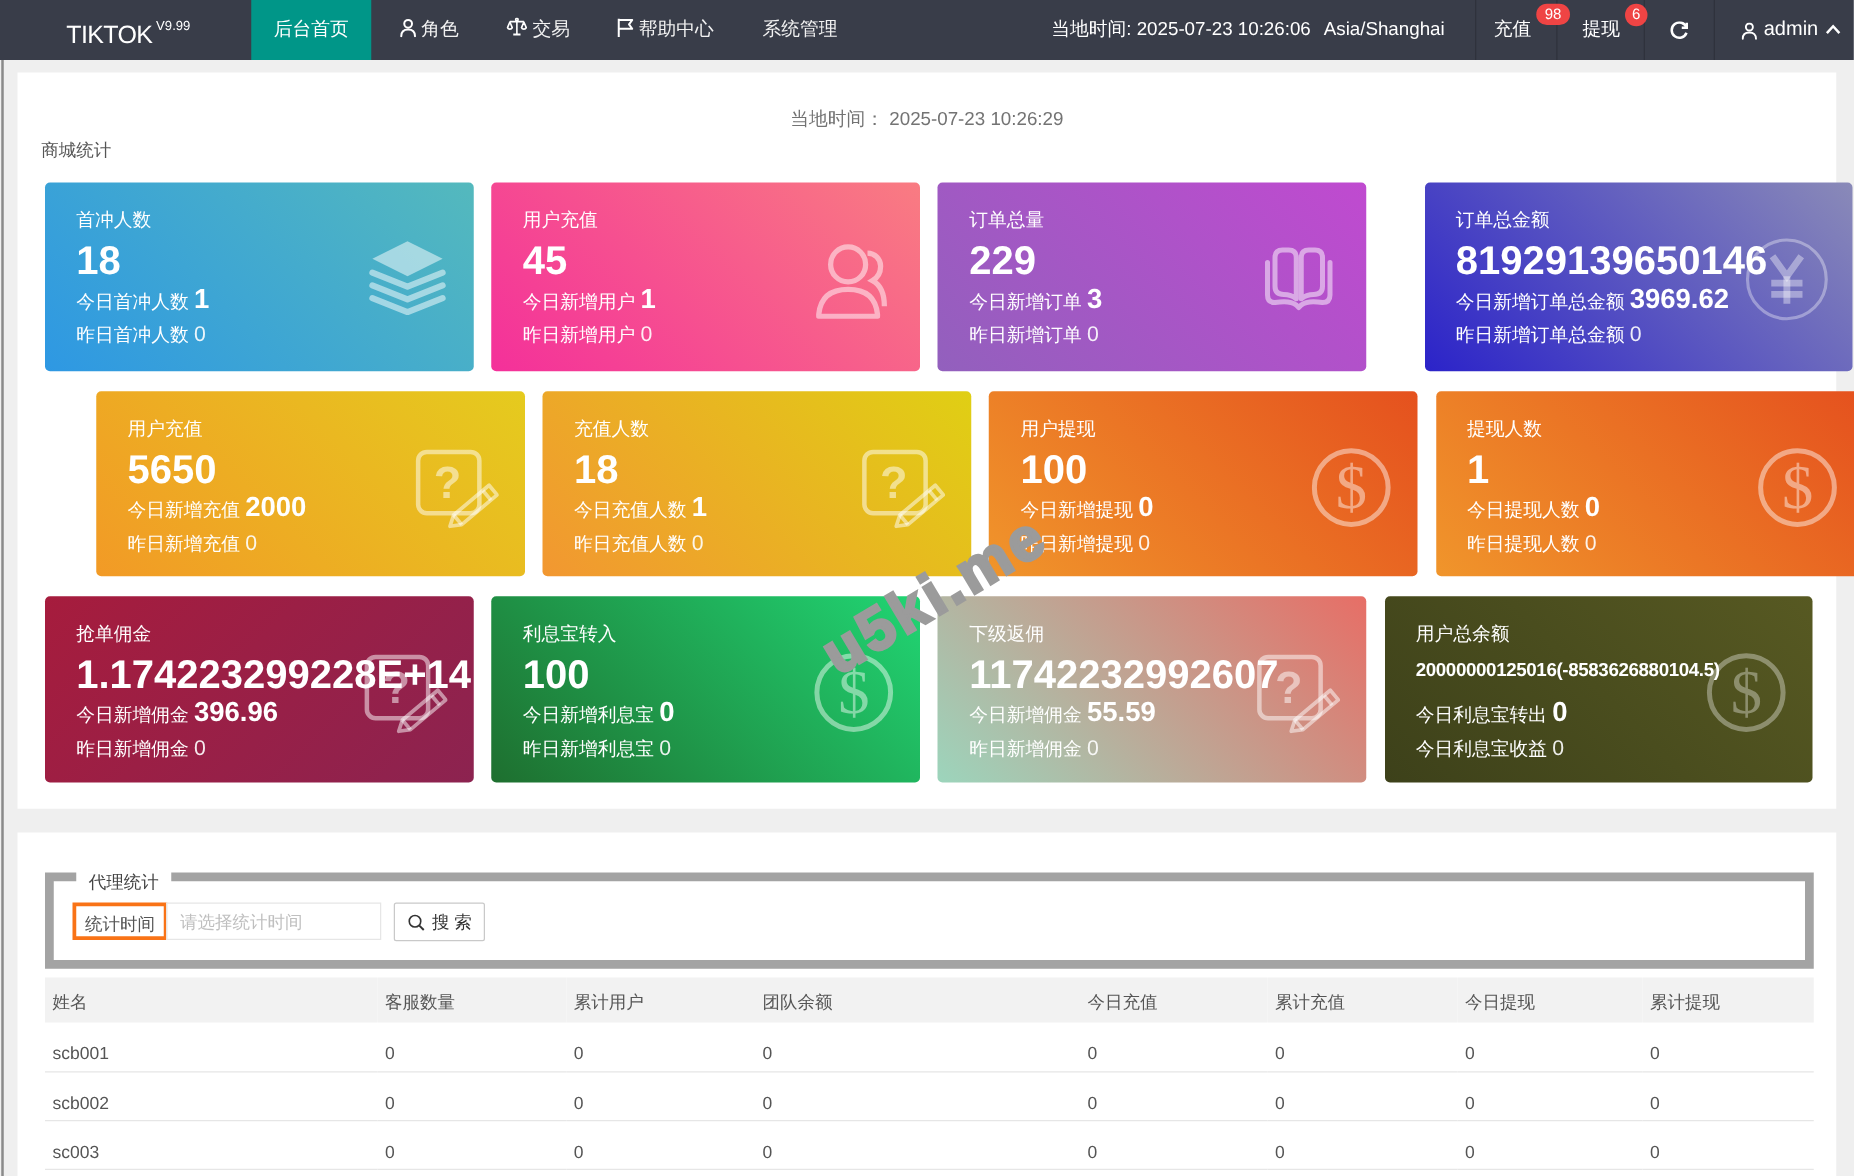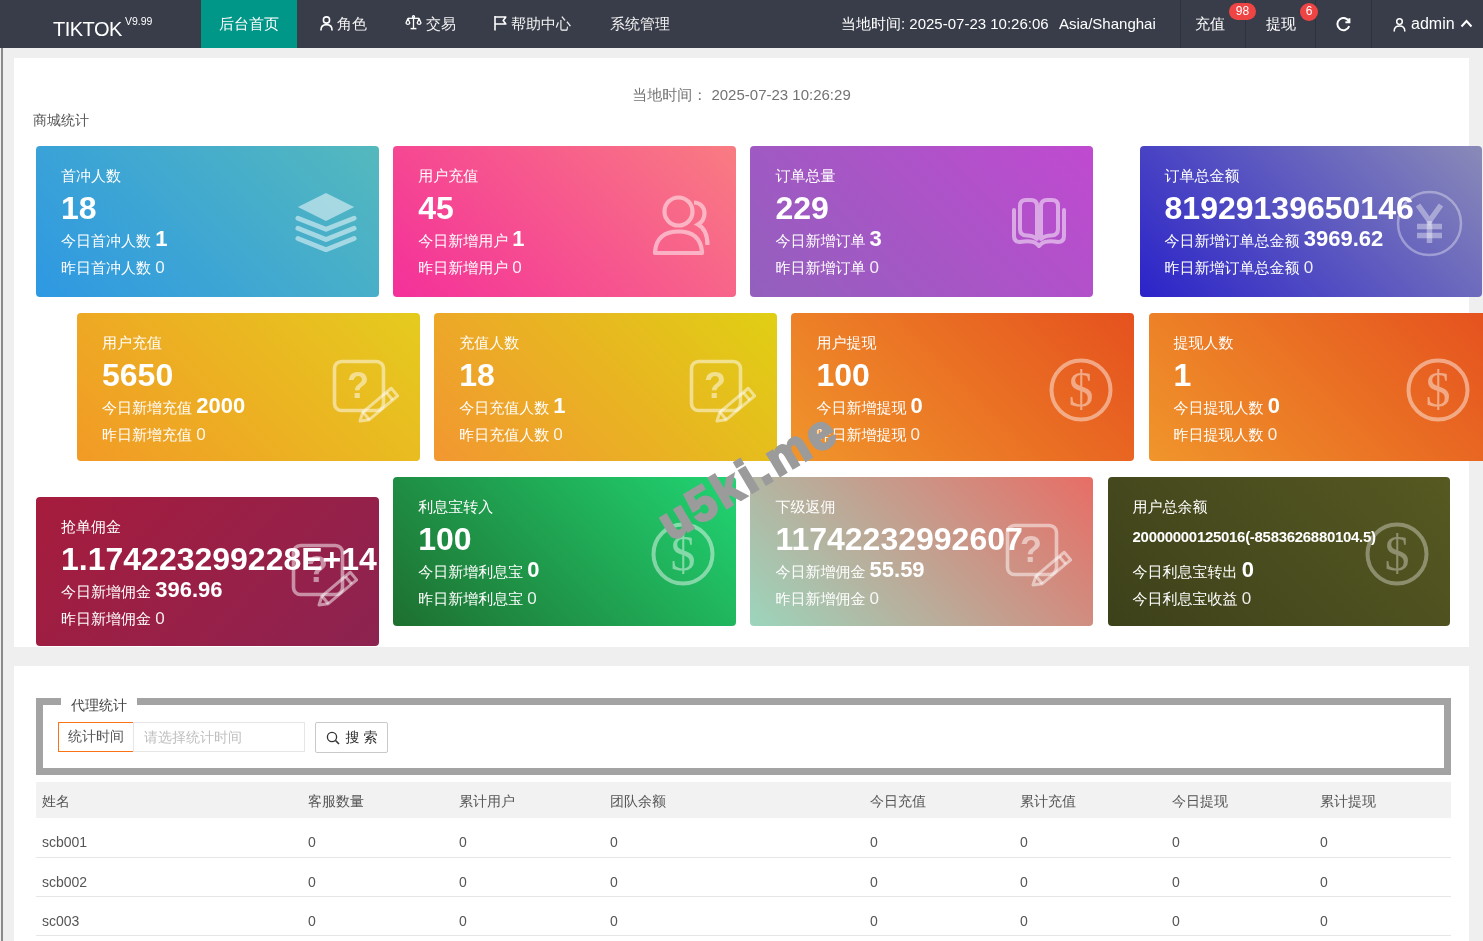--- a/index.html
+++ b/index.html
@@ -43,22 +43,22 @@
 .g9 { background:linear-gradient(135deg,#a61c3d,#8c2350); }
 .g10 { background:linear-gradient(45deg,#1e6f2f,#21d573); }
 .g11 { background:linear-gradient(45deg,#9cd5bc,#e76e66); }
 .g12 { background:linear-gradient(45deg,#3d411a,#575922); }
 
 .panel2 { position:absolute; left:14px; top:666px; width:1455px; height:275px; background:#fff; }
 .fset { position:absolute; left:22px; top:32px; width:1415px; height:77px;
   border:7px solid #a3a3a3; }
 .fset .leg { position:absolute; left:18px; top:-8px; background:#fff; padding:0 10px;
   font-size:14px; color:#444; line-height:16px; }
-.flabel { position:absolute; left:44px; top:56px; width:76px; height:30px; border:1px solid #f97316;
-  font-size:14px; color:#555; text-align:center; line-height:28px;font-family:Liberation Serif, serif; }
+.flabel { position:absolute; left:44px; top:56px; width:76px; height:30px; border:3px solid #f97316;
+  font-size:14px; color:#555; text-align:center; line-height:28px; }
 .finput { position:absolute; left:119px; top:56px; width:172px; height:30px; border:1px solid #e6e6e6;
   font-size:14px; color:#bfbfbf; line-height:28px; padding-left:10px; background:#fff; }
 .fbtn { position:absolute; left:301px; top:56px; width:73px; height:31px; border:1px solid #c9c9c9;
   border-radius:2px; background:#fff; font-size:14px; color:#333; text-align:center; line-height:29px; }
 .fbtn svg { vertical-align:-3px; margin-right:6px; }
 table.rep { position:absolute; left:22px; top:116px; width:1415px; border-collapse:collapse;
   table-layout:fixed; font-size:14px; color:#555; }
 table.rep th { background:#f2f2f2; font-weight:normal; text-align:left; height:36px; padding:12px 0 0 6px; vertical-align:top; line-height:14px; }
 table.rep td { height:39px; padding:17px 0 0 6px; border-bottom:1px solid #e6e6e6; vertical-align:top; line-height:15px; }
 
@@ -223,21 +223,21 @@
         <div class="n">1</div>
       <div class="l3">今日提现人数 <span class="b1">0</span></div>
       <div class="l4">昨日提现人数 <span class="b2">0</span></div>
       <svg class="ic" viewBox="0 0 64 64" fill="none">
         <circle cx="32" cy="32" r="29.5" stroke="rgba(255,255,255,0.45)" stroke-width="4"></circle>
         <text x="32" y="48" font-size="50" text-anchor="middle" fill="rgba(255,255,255,0.45)" font-family="Liberation Serif, serif">$</text>
       </svg>
     </div>
   </div>
   <div class="cardrow" style="top:419px; height:149px;">
-    <div class="card g9" style="height:149px;margin-top:20px;">
+    <div class="card g9" style="height:149px;">
       <div class="t">抢单佣金</div>
         <div class="n">1.174223299228E+14</div>
       <div class="l3">今日新增佣金 <span class="b1">396.96</span></div>
       <div class="l4">昨日新增佣金 <span class="b2">0</span></div>
       <svg class="ic" style="width:68px;height:66px;" viewBox="0 0 68 66" fill="none" stroke="rgba(255,255,255,0.5)">
         <rect x="3.5" y="3.5" width="49" height="49" rx="7" stroke-width="3.6"></rect>
         <text x="27" y="40" font-size="36" font-weight="bold" text-anchor="middle" fill="rgba(255,255,255,0.5)" stroke="none" font-family="Liberation Sans">?</text>
         <g transform="rotate(50 29 63)" stroke-width="3">
           <path d="M24,55 V18 H34 V55 L29,63 Z" stroke-linejoin="round"></path>
           <path d="M24,24.5 H34"></path>

